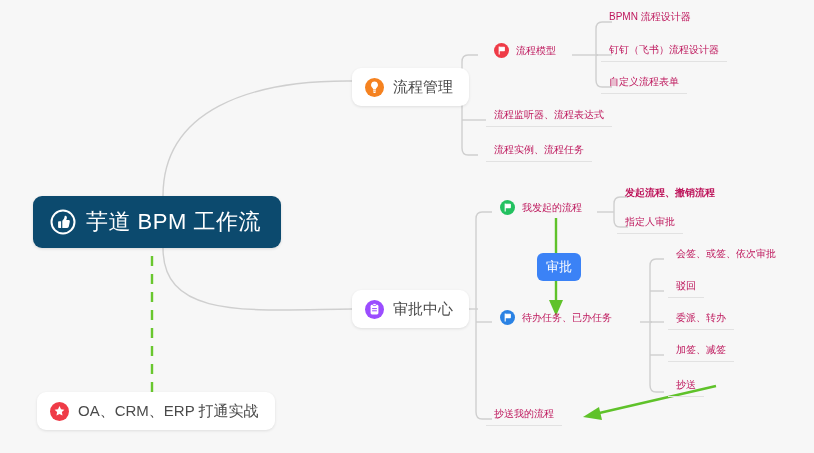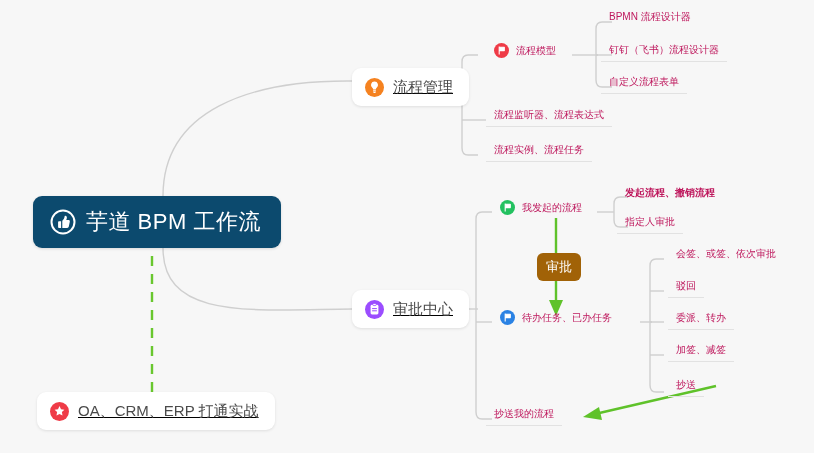--- a/index.html
+++ b/index.html
@@ -21,21 +21,21 @@
     background:#0c4a6e;border-radius:9px;
     box-shadow:0 1px 3px rgba(0,0,0,.12);
     padding-left:17px;gap:10px;
   }
   .root .label{color:#ffffff;font-size:22px;letter-spacing:.5px;white-space:nowrap;}
 
   
   .card{
     background:#ffffff;border-radius:9px;
     box-shadow:0 1px 3px rgba(0,0,0,.10);
-    height:38px;padding:0 16px 0 13px;gap:9px;text-decoration:underline;
+    height:38px;padding:0 16px 0 13px;gap:9px;
   }
   .card .label{color:#4a4a4a;font-size:15px;white-space:nowrap;}
 
   #card-process{left:352px;top:68px;}
   #card-approve{left:352px;top:290px;}
 
   
   #card-oa{left:37px;top:392px;height:38px;}
   #card-oa .label{color:#4a4a4a;font-size:15px;white-space:nowrap;}
 
@@ -43,21 +43,21 @@
   .leaf{
     position:absolute;display:flex;align-items:center;gap:7px;
     color:#be185d;font-size:10px;white-space:nowrap;
     padding:0 8px 4px 8px;
     box-sizing:border-box;
   }
   .leaf.u{border-bottom:1px solid #e2e2e2;}
 
   
   .badge{
-    position:absolute;background:#a16207;color:#ffffff;
+    position:absolute;background:#3b82f6;color:#ffffff;
     border-radius:6px;font-size:13px;
     padding:5px 9px;white-space:nowrap;
     display:flex;align-items:center;justify-content:center;
   }
 
   
   .ic{display:inline-flex;align-items:center;justify-content:center;flex:0 0 auto;}
   .ic svg{display:block;}
 </style>
 </head>

